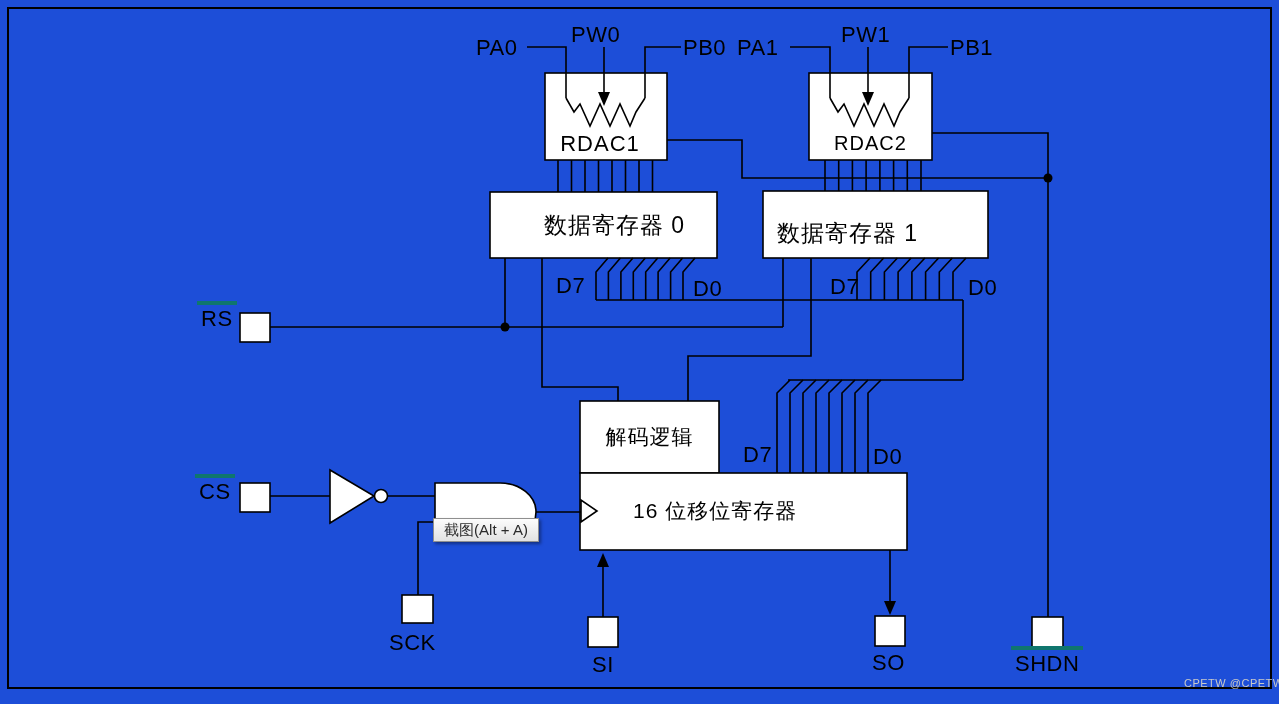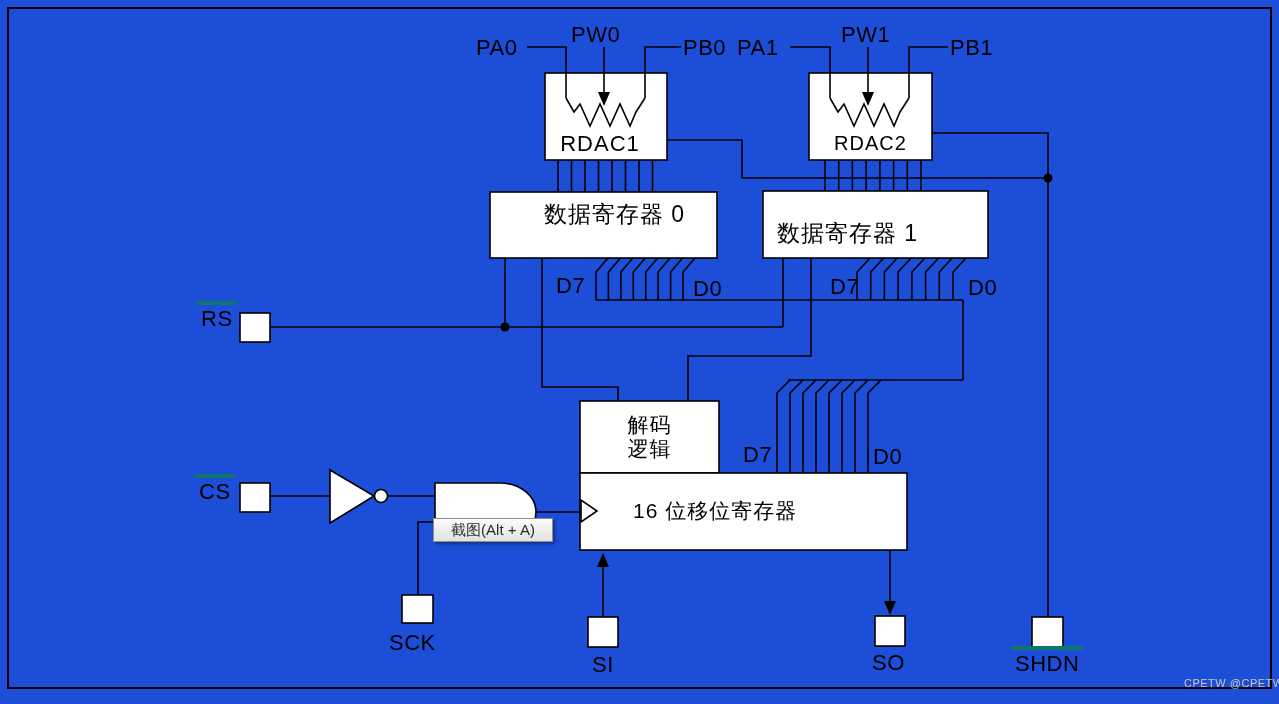--- a/index.html
+++ b/index.html
@@ -14,25 +14,25 @@
   }
   .lbl.small{font-size:21px;margin-left:15px;}
   .overline{
     display:inline-block;border-top:4px solid #0f766e;padding:3px 4px 0 4px;text-align:center;
   }
   .boxlabel{
     position:absolute;display:flex;align-items:center;justify-content:center;
     z-index:3;font-size:23px;letter-spacing:1px;
   }
   .decode-label{
-    position:absolute;display:flex;flex-direction:column;align-items:center;justify-content:center;
+    position:absolute;display:flex;flex-direction:row;align-items:center;justify-content:center;
     z-index:3;font-size:21px;line-height:24px;letter-spacing:1px;
   }
   #tooltip{
-    position:absolute;left:433px;top:518px;width:120px;height:24px;z-index:5;
+    position:absolute;left:433px;top:518px;width:106px;height:24px;z-index:5;
     background:linear-gradient(#fcfcfc,#e2e2e2);
     border:1px solid #8f8f8f;
     box-shadow:2px 2px 3px rgba(0,0,0,0.38);
     display:flex;align-items:center;justify-content:center;
     font-size:15px;color:#2b2b2b;box-sizing:border-box;white-space:nowrap;
   }
   #watermark{
     position:absolute;left:1184px;top:677px;z-index:4;
     font-size:11px;color:#c9c9c9;letter-spacing:0.5px;white-space:nowrap;
   }
@@ -185,21 +185,21 @@
   <div class="lbl" style="left:476px;top:37px">PA0</div>
   <div class="lbl" style="left:571px;top:24px">PW0</div>
   <div class="lbl" style="left:683px;top:37px">PB0</div>
   <div class="lbl" style="left:737px;top:37px">PA1</div>
   <div class="lbl" style="left:841px;top:24px">PW1</div>
   <div class="lbl" style="left:950px;top:37px">PB1</div>
 
   <div class="boxlabel" style="left:545px;top:131px;width:110px;height:26px;font-size:22px">RDAC1</div>
   <div class="boxlabel" style="left:809px;top:130px;width:123px;height:26px;font-size:20px">RDAC2</div>
 
-  <div class="boxlabel" style="left:490px;top:181px;width:249px;height:66px">数据寄存器 0</div>
+  <div class="boxlabel" style="left:490px;top:192px;width:249px;height:66px">数据寄存器 0</div>
   <div class="boxlabel" style="left:735px;top:191px;width:225px;height:84px">数据寄存器 1</div>
 
   <div class="lbl" style="left:556px;top:275px">D7</div>
   <div class="lbl" style="left:693px;top:278px">D0</div>
   <div class="lbl" style="left:830px;top:276px">D7</div>
   <div class="lbl" style="left:968px;top:277px">D0</div>
   <div class="lbl" style="left:743px;top:444px">D7</div>
   <div class="lbl" style="left:873px;top:446px">D0</div>
 
   <div class="decode-label" style="left:580px;top:401px;width:139px;height:72px">

